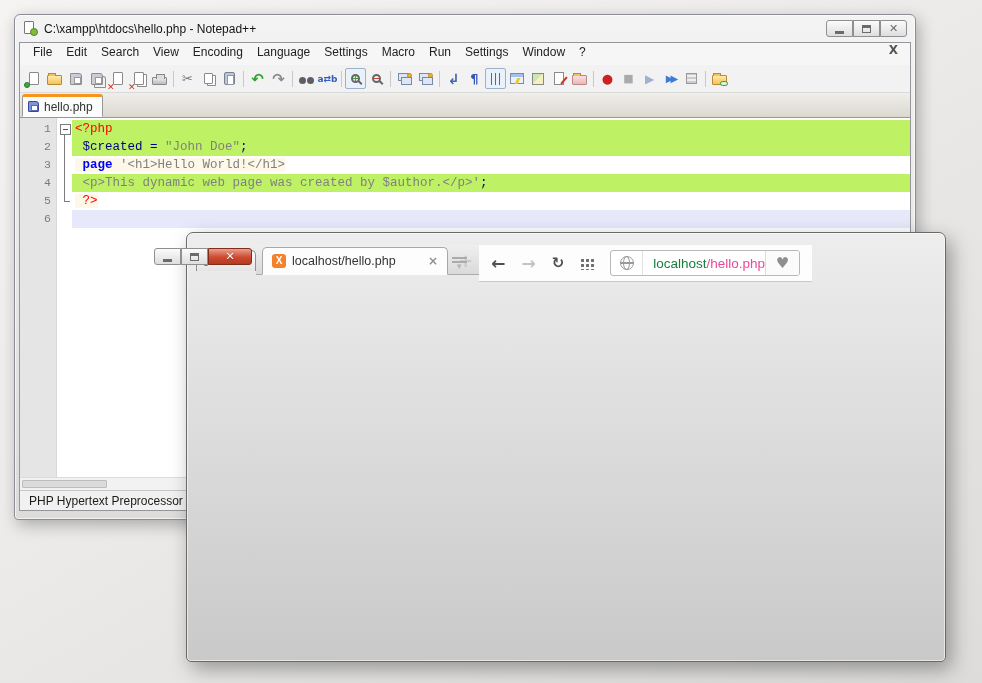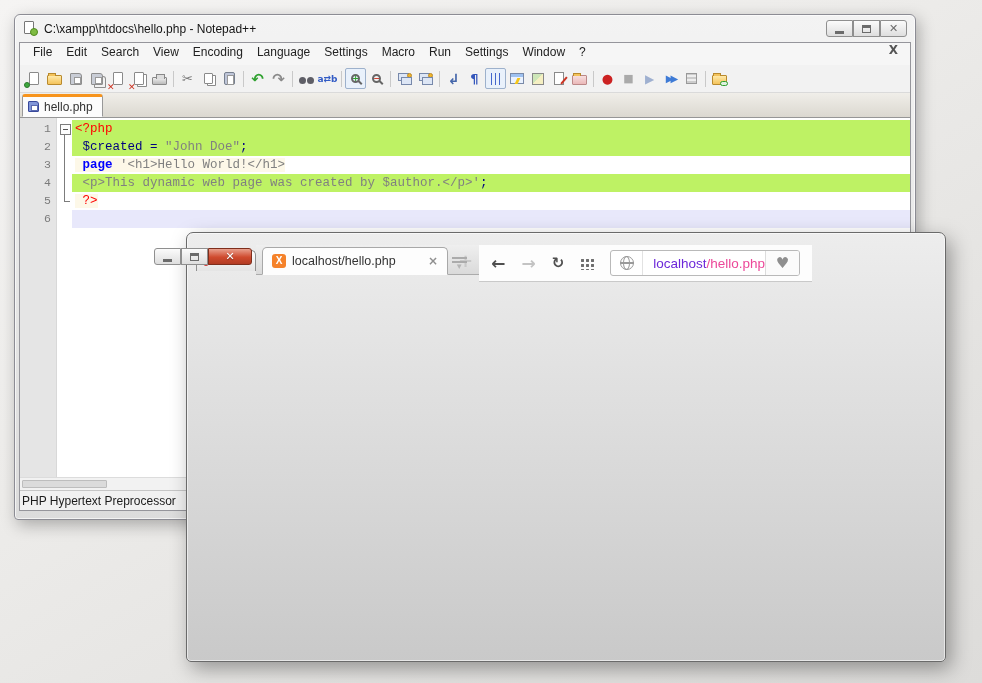--- a/index.html
+++ b/index.html
@@ -98,21 +98,21 @@
   .cl{height:18px;white-space:pre;padding-left:3px}
   .cl.bg-full{background:#bef264}
   .cl.bg-text .tspan{background:#fdf8e8}
   .cl.caret-line{background:#e8e8fb}
   .t-red{color:#ff0000}.t-var{color:#000080}.t-op{color:#000080}
   .t-kw{color:#0000ff;font-weight:bold}.t-str{color:#808080}
   
   .npp-hscroll{height:13px;background:#f2f2f2;border-top:1px solid #dcdcdc;position:relative}
   .npp-hthumb{position:absolute;left:2px;top:2px;width:85px;height:8px;background:#dbdbdb;border:1px solid #bdbdbd;border-radius:1px}
   .npp-status{height:20px;background:#f1f1f1;border-top:1px solid #c6c6c6;display:flex;align-items:center;font-size:12px;color:#1c1c1c}
-  .npp-status .c1{width:172px;padding:0 2px;white-space:nowrap;overflow:hidden}
+  .npp-status .c1{width:172px;padding:0 9px;white-space:nowrap;overflow:hidden}
   .npp-status .ssep{width:1px;height:14px;background:#c9c9c9}
   .npp-status .c2{padding:0 5px;white-space:nowrap}
 
   
   #opera{left:186px;top:232px;width:760px;height:430px;z-index:2;
     background:linear-gradient(#ededed,#c9c9c9);
     border:1px solid #6a6a6a;border-radius:7px 7px 5px 5px;
     box-shadow:5px 7px 20px rgba(0,0,0,.35), inset 0 0 0 1px rgba(255,255,255,.55);
     padding:12px 4px 4px;display:flex;flex-direction:row}
   .op-caption{height:26px;position:relative;display:flex;align-items:flex-end}
@@ -135,21 +135,21 @@
   .nav-ic{font:bold 17px "DejaVu Sans",sans-serif;color:#4f4f4f;line-height:1}
   .nav-ic.disabled{color:#c3c3c3}
   .nav-ic.reload{font-size:15px}
   .sd-grid{width:14px;height:13px;background-image:radial-gradient(#6e6e6e 1.4px,transparent 1.6px);background-size:5px 5px;background-position:0 1px}
   .addr{flex:1;height:26px;border:1px solid #b9b9b9;border-radius:3px;background:#fff;display:flex;align-items:center;overflow:hidden}
   .addr .badge{width:32px;height:100%;display:flex;align-items:center;justify-content:center;border-right:1px solid #e2e2e2}
   .globe{width:14px;height:14px;border:1.5px solid #9a9a9a;border-radius:50%;position:relative}
   .globe::before{content:"";position:absolute;left:-1px;right:-1px;top:50%;height:1.5px;background:#9a9a9a;margin-top:-1px}
   .globe::after{content:"";position:absolute;left:2.5px;top:-1px;bottom:-1px;width:5px;border:1.5px solid #9a9a9a;border-radius:50%}
   .addr .url{margin-left:10px;font-size:13.5px;white-space:nowrap}
-  .url .host{color:#6d28d9}.url .path{color:#ec4899}
+  .url .host{color:#15803d}.url .path{color:#ec4899}
   .addr .heart-cell{margin-left:auto;width:34px;height:100%;border-left:1px solid #dcdcdc;background:#fbfbfb;display:flex;align-items:center;justify-content:center}
   .heart{color:#8f8f8f;font-size:15px;font-family:"DejaVu Sans",sans-serif}
   .op-content{flex:1;background:#fff;font-family:"Liberation Serif",serif;color:#000;padding:8px 18px 0 12px;overflow:hidden}
   .op-content h1{font-size:27px;font-weight:bold;margin:8px 0 0 0}
   .op-content p{font-size:16px;margin-top:24px}
 </style>
 </head>
 <body>
 
 <div class="win" id="npp">

